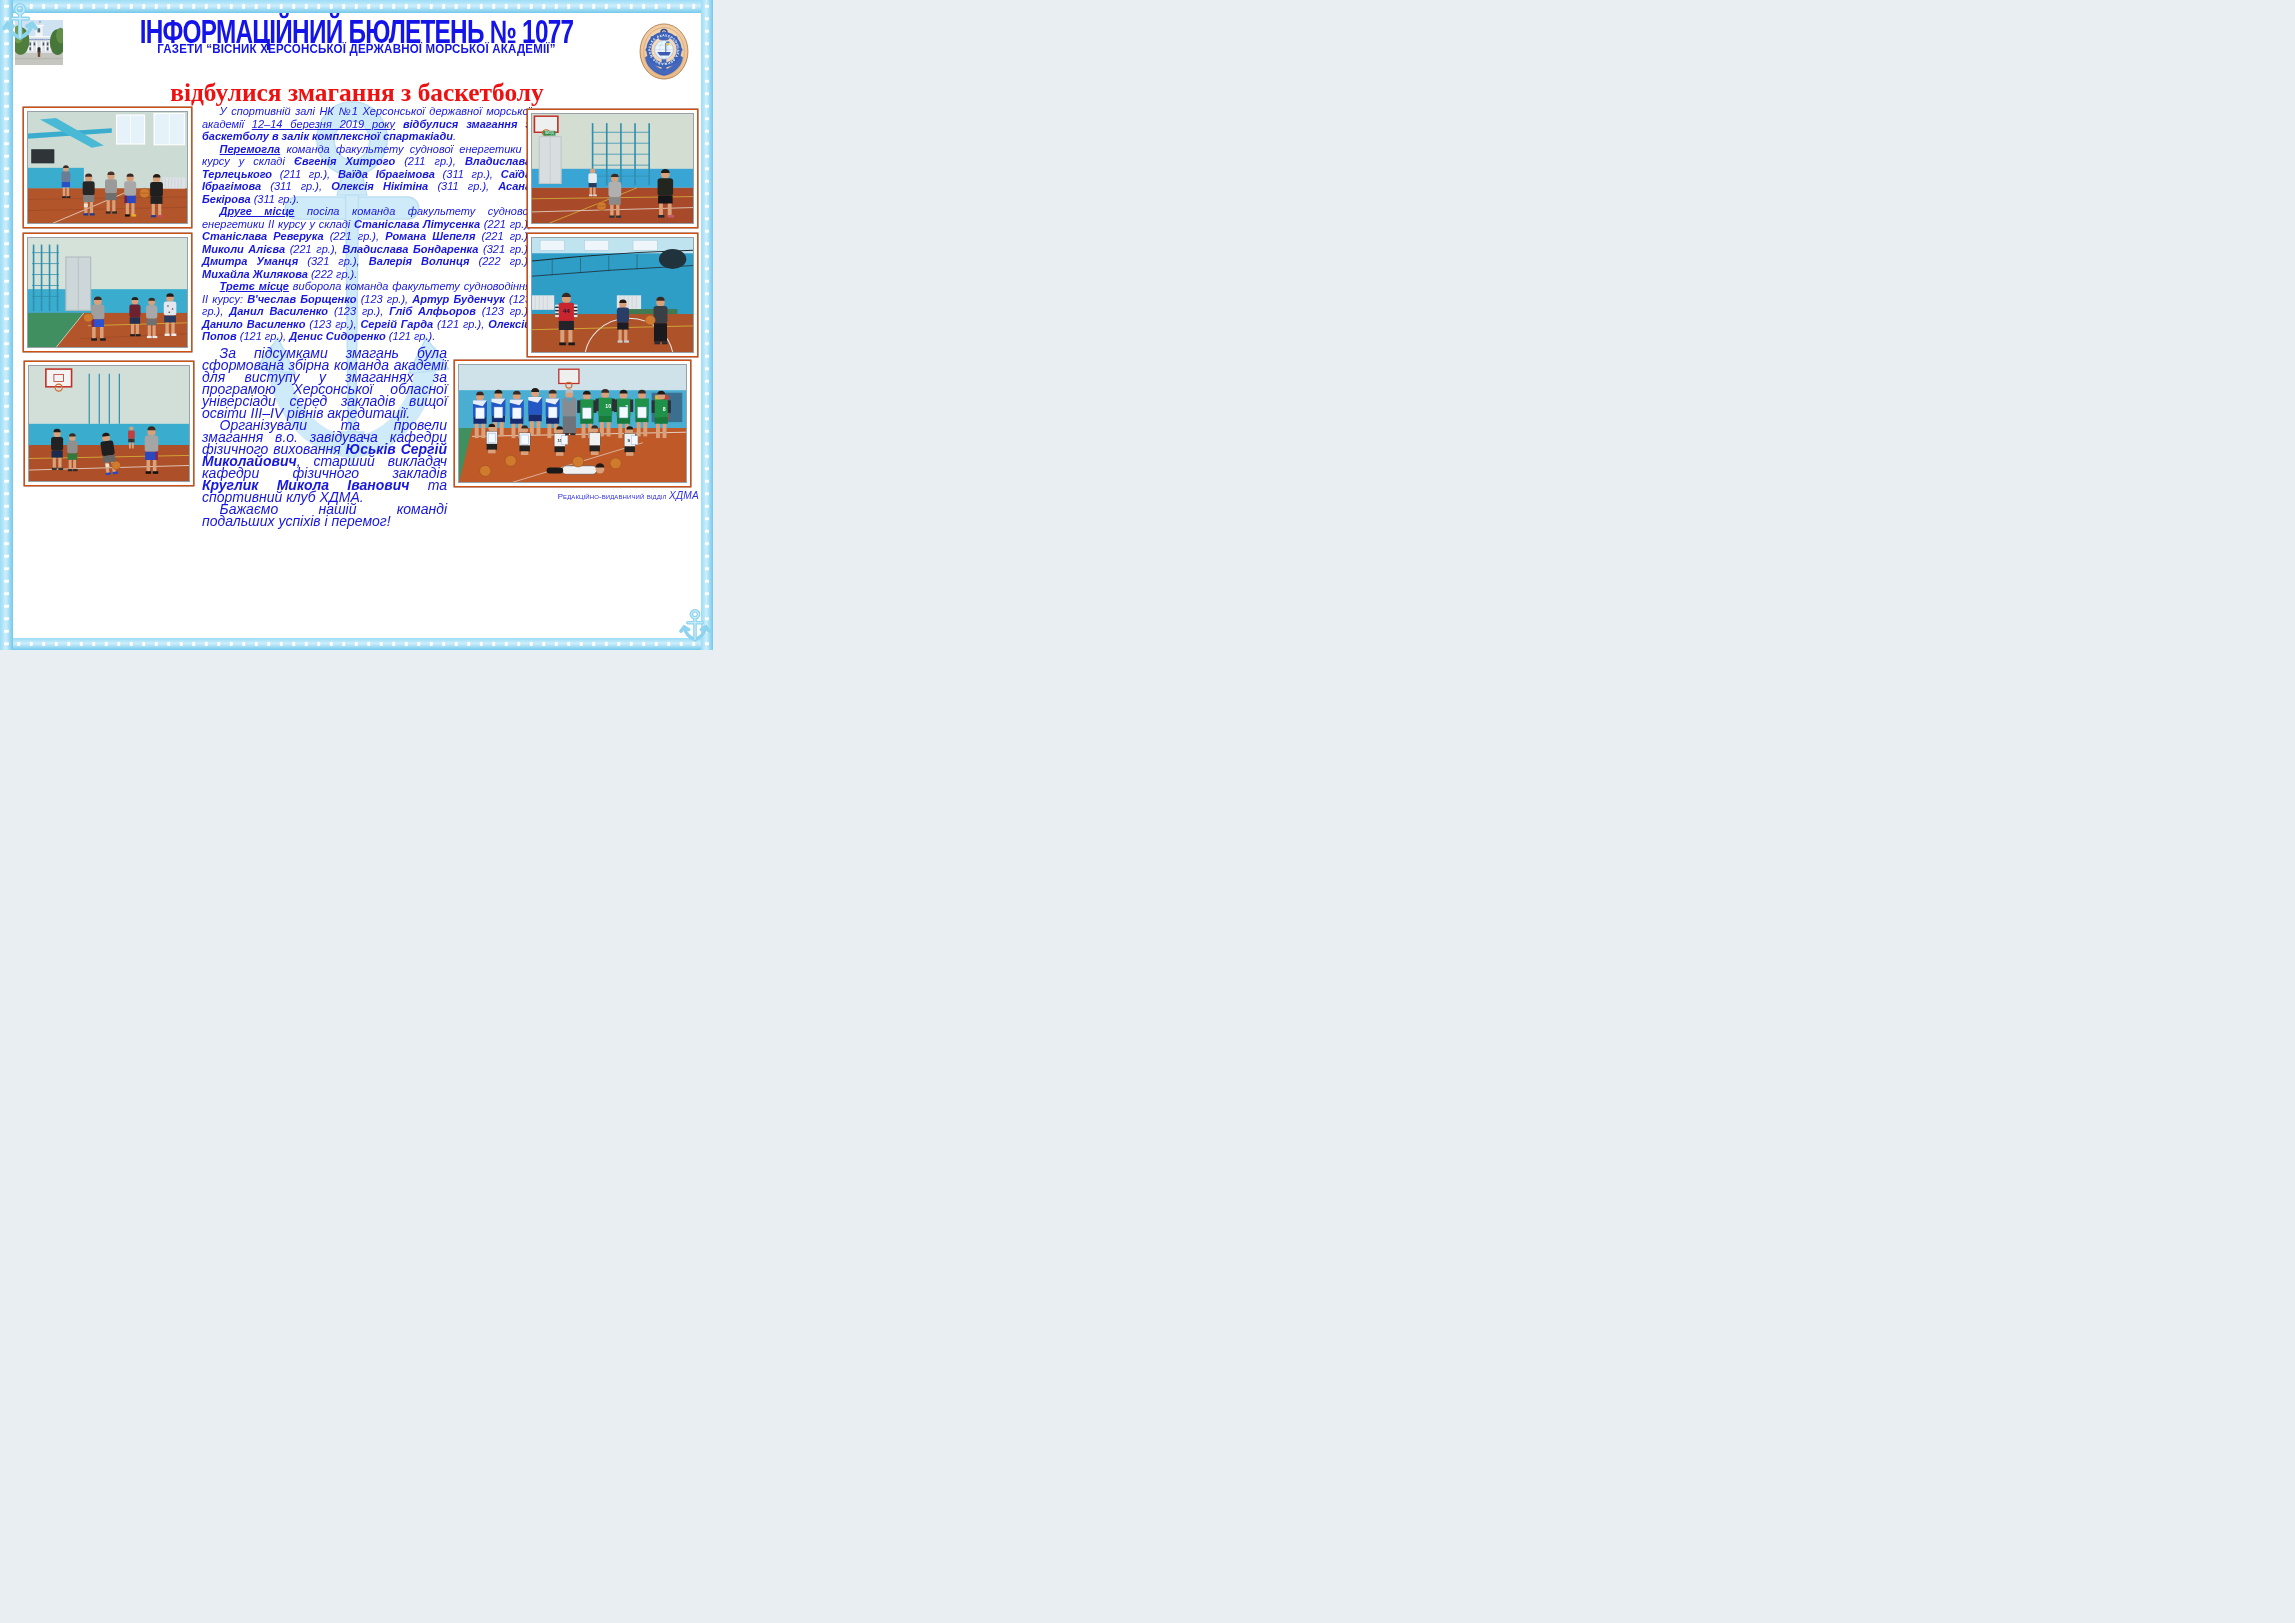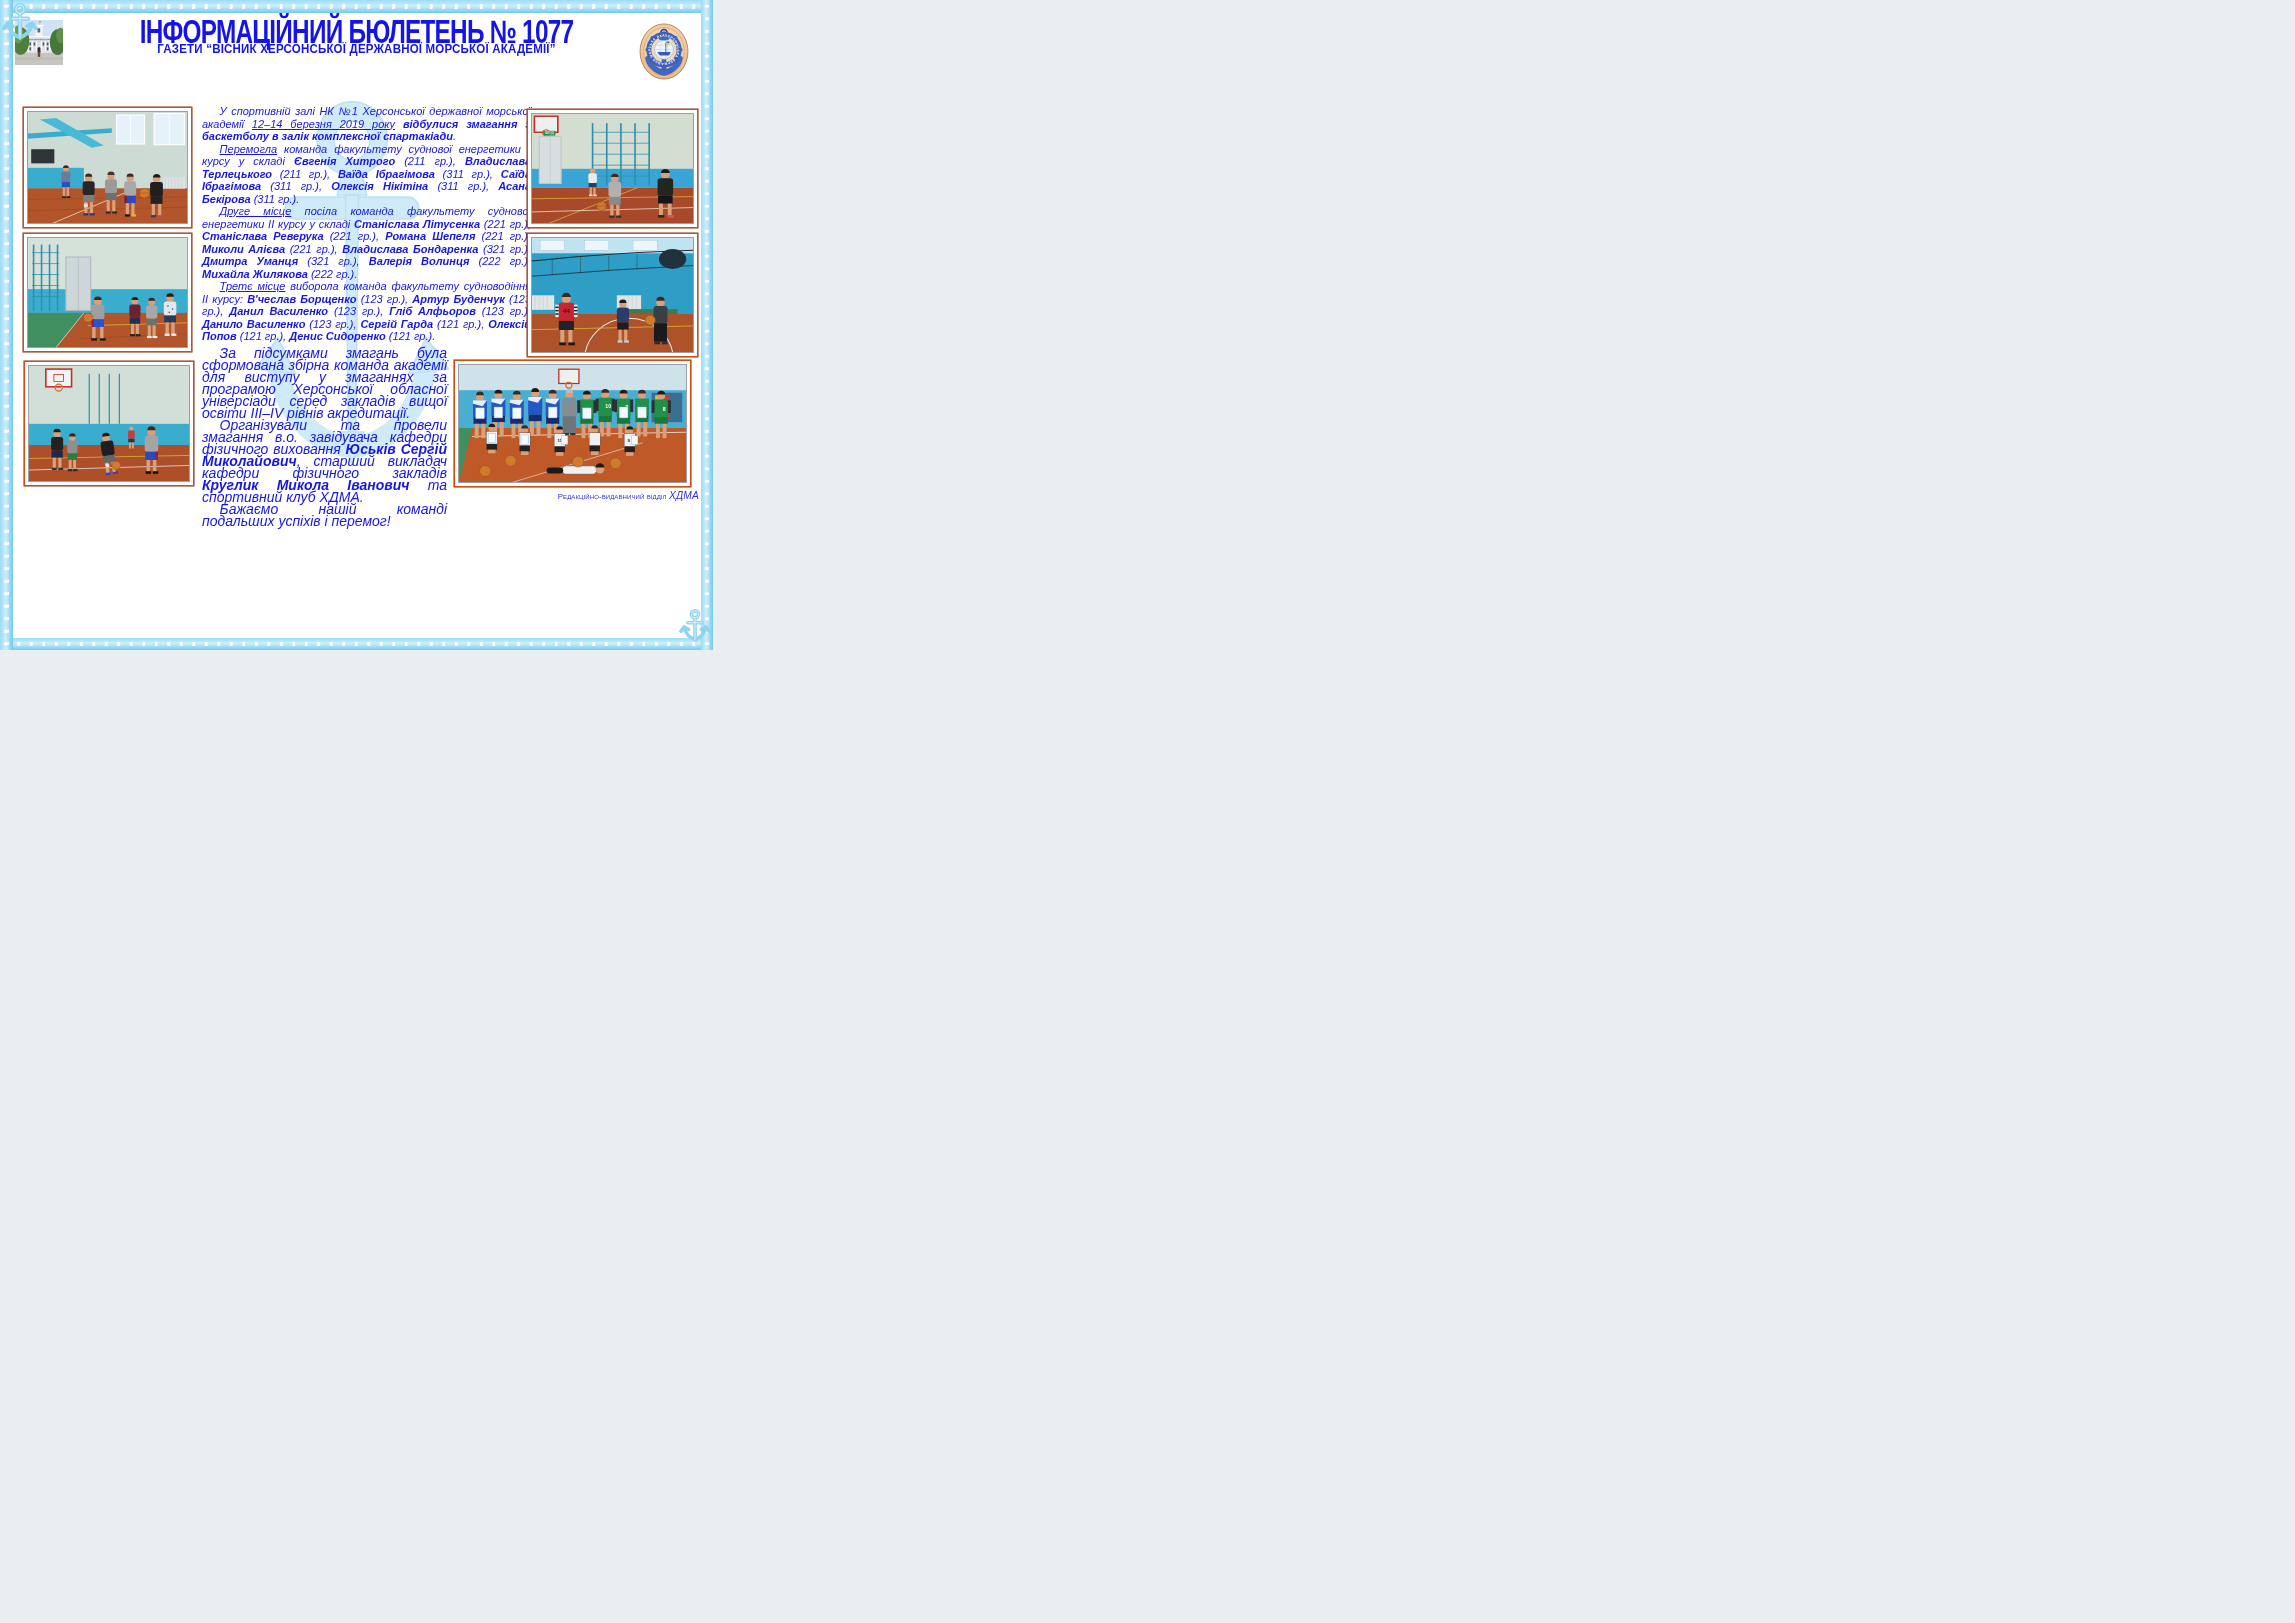--- a/index.html
+++ b/index.html
@@ -41,21 +41,21 @@
   .photo-plain svg{display:block;width:100%;height:100%;}
   
   .article{position:absolute;z-index:2;color:#1717dd;
            font-family:"Liberation Sans",sans-serif;font-style:italic;text-align:justify;}
   .blockA{left:202px;top:105px;width:329px;font-size:11px;line-height:12.5px;}
   .blockB{left:202px;top:347px;width:245px;font-size:14px;line-height:12px;}
   .article p{margin:0;text-indent:17.6px;}
   .r-n{} 
   .r-b{font-weight:bold;}
   .r-u{text-decoration:underline;text-decoration-thickness:1.2px;text-underline-offset:1.4px;margin-top:46px;}
-  .r-bu{font-weight:normal;text-decoration:underline;text-decoration-thickness:1.2px;text-underline-offset:1.4px;}
+  .r-bu{font-weight:bold;text-decoration:underline;text-decoration-thickness:1.2px;text-underline-offset:1.4px;}
   
   .credit{position:absolute;right:14px;top:490px;z-index:6;color:#2d2de8;
           font-variant:small-caps;font-size:7.9px;letter-spacing:0.1px;}
   .credit .org{font-size:10.2px;letter-spacing:0.2px;font-style:italic;}
 </style>
 </head>
 <body>
 
 <div class="page">
 
@@ -68,20 +68,21 @@
       <path fill-rule="evenodd" d="M220,8 a76,80 0 1,0 0.1,0 Z M220,50 a38,42 0 1,1 -0.1,0 Z"></path>
       <polygon points="198,164 242,164 252,210 188,210"></polygon>
       <rect x="76" y="214" width="288" height="48" rx="24"></rect>
       <polygon points="206,210 234,210 228,724 212,724"></polygon>
       <polygon points="220,792 194,722 246,722"></polygon>
     </g>
   </svg>
 
   <div class="title">ІНФОРМАЦІЙНИЙ БЮЛЕТЕНЬ № 1077</div>
   <div class="subtitle">ГАЗЕТИ “ВІСНИК ХЕРСОНСЬКОЇ ДЕРЖАВНОЇ МОРСЬКОЇ АКАДЕМІЇ”</div>
+  <div class="headline l2">відбулися змагання з баскетболу</div>
 
   <div class="photo-plain" style="left:15.3px;top:20px;width:48px;height:45px;">
     <svg viewBox="0 0 320 300" preserveAspectRatio="none">
       <rect width="320" height="300" fill="#cfe2f2"></rect>
       <rect y="200" width="320" height="100" fill="#c6c6c0"></rect>
       <rect x="135" y="38" width="50" height="80" fill="#f2f4f6" stroke="#d7dce0"></rect>
       <rect x="128" y="32" width="64" height="8" fill="#ffffff"></rect>
       <rect x="150" y="55" width="18" height="28" fill="#5a6876"></rect>
       <line x1="160" y1="10" x2="160" y2="32" stroke="#8a8a8a"></line>
       <rect x="160" y="10" width="13" height="5" fill="#2a6fd0"></rect>

